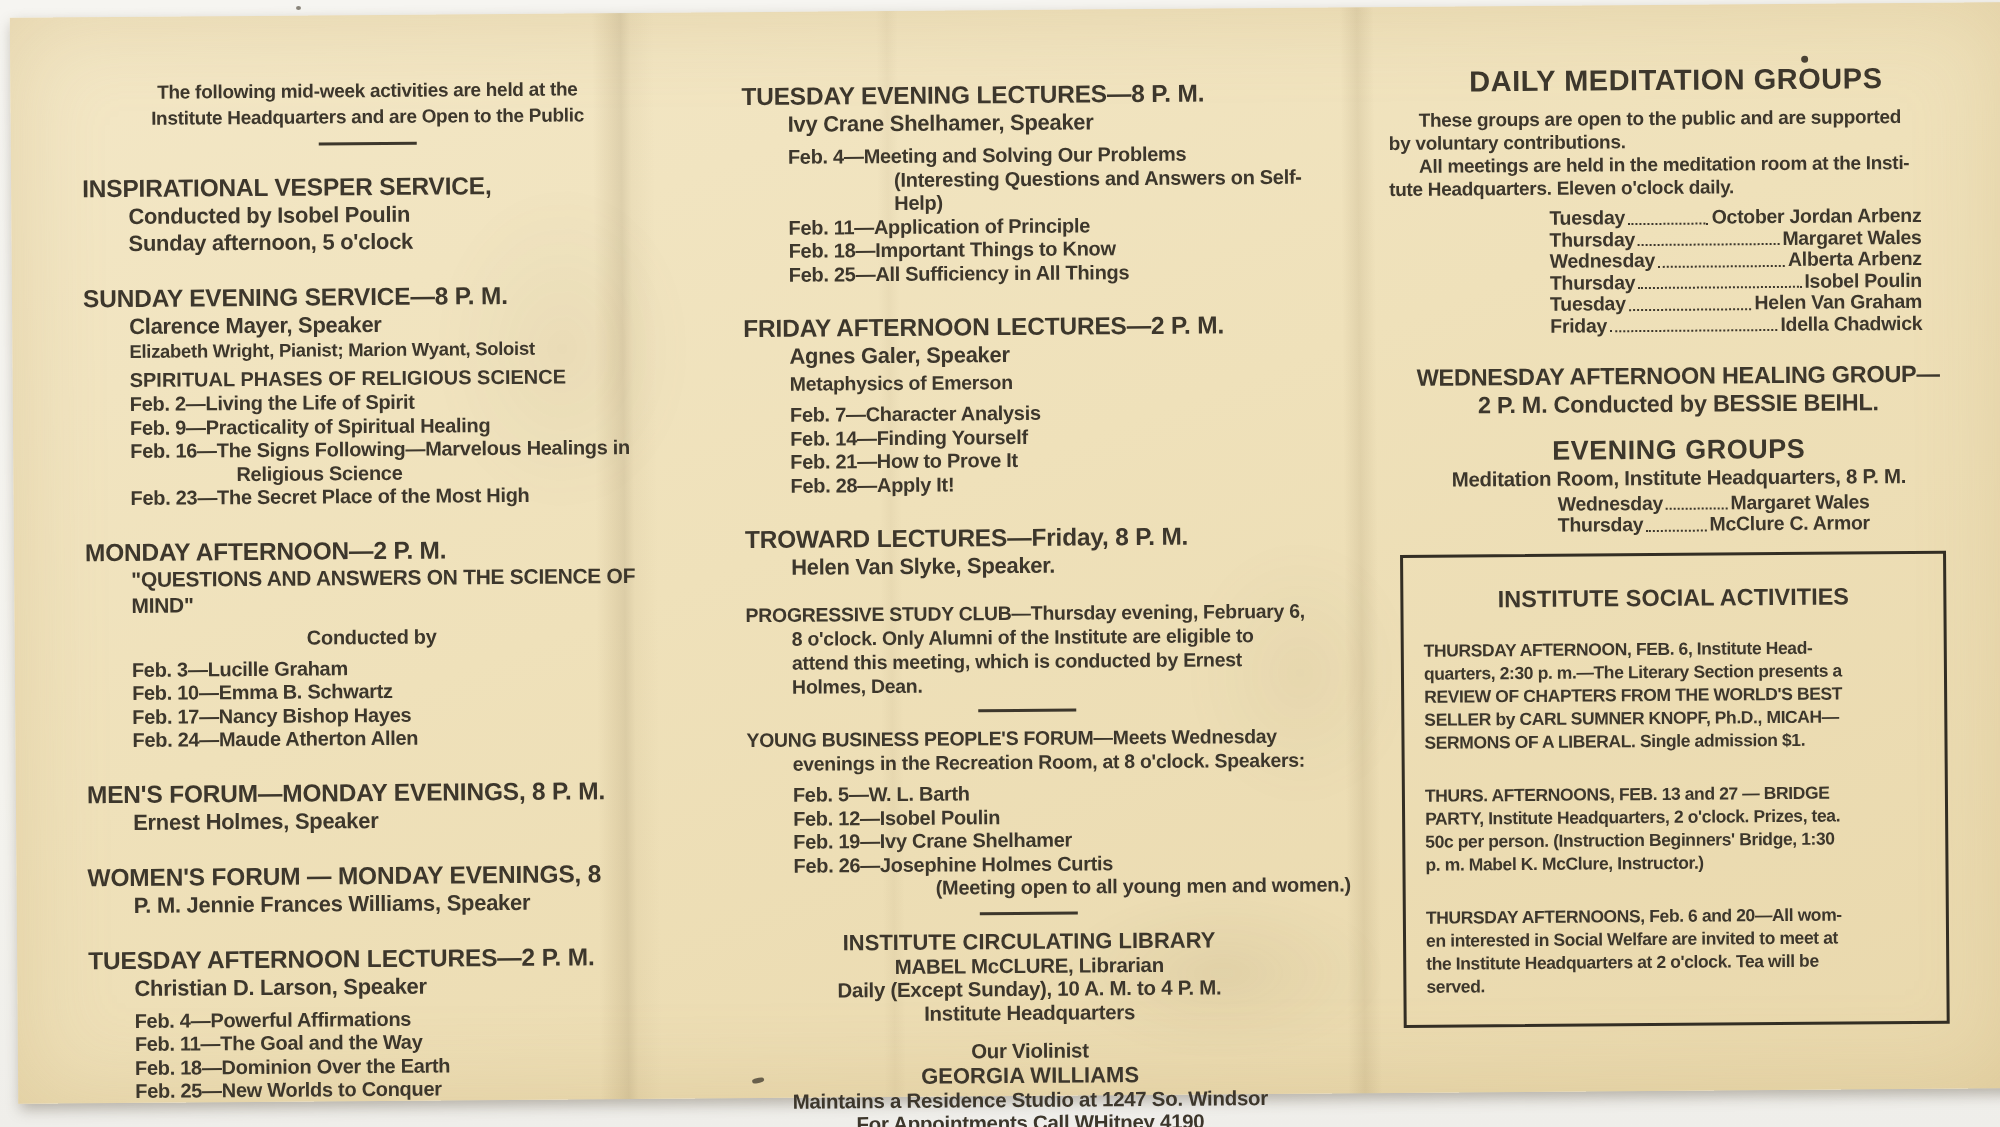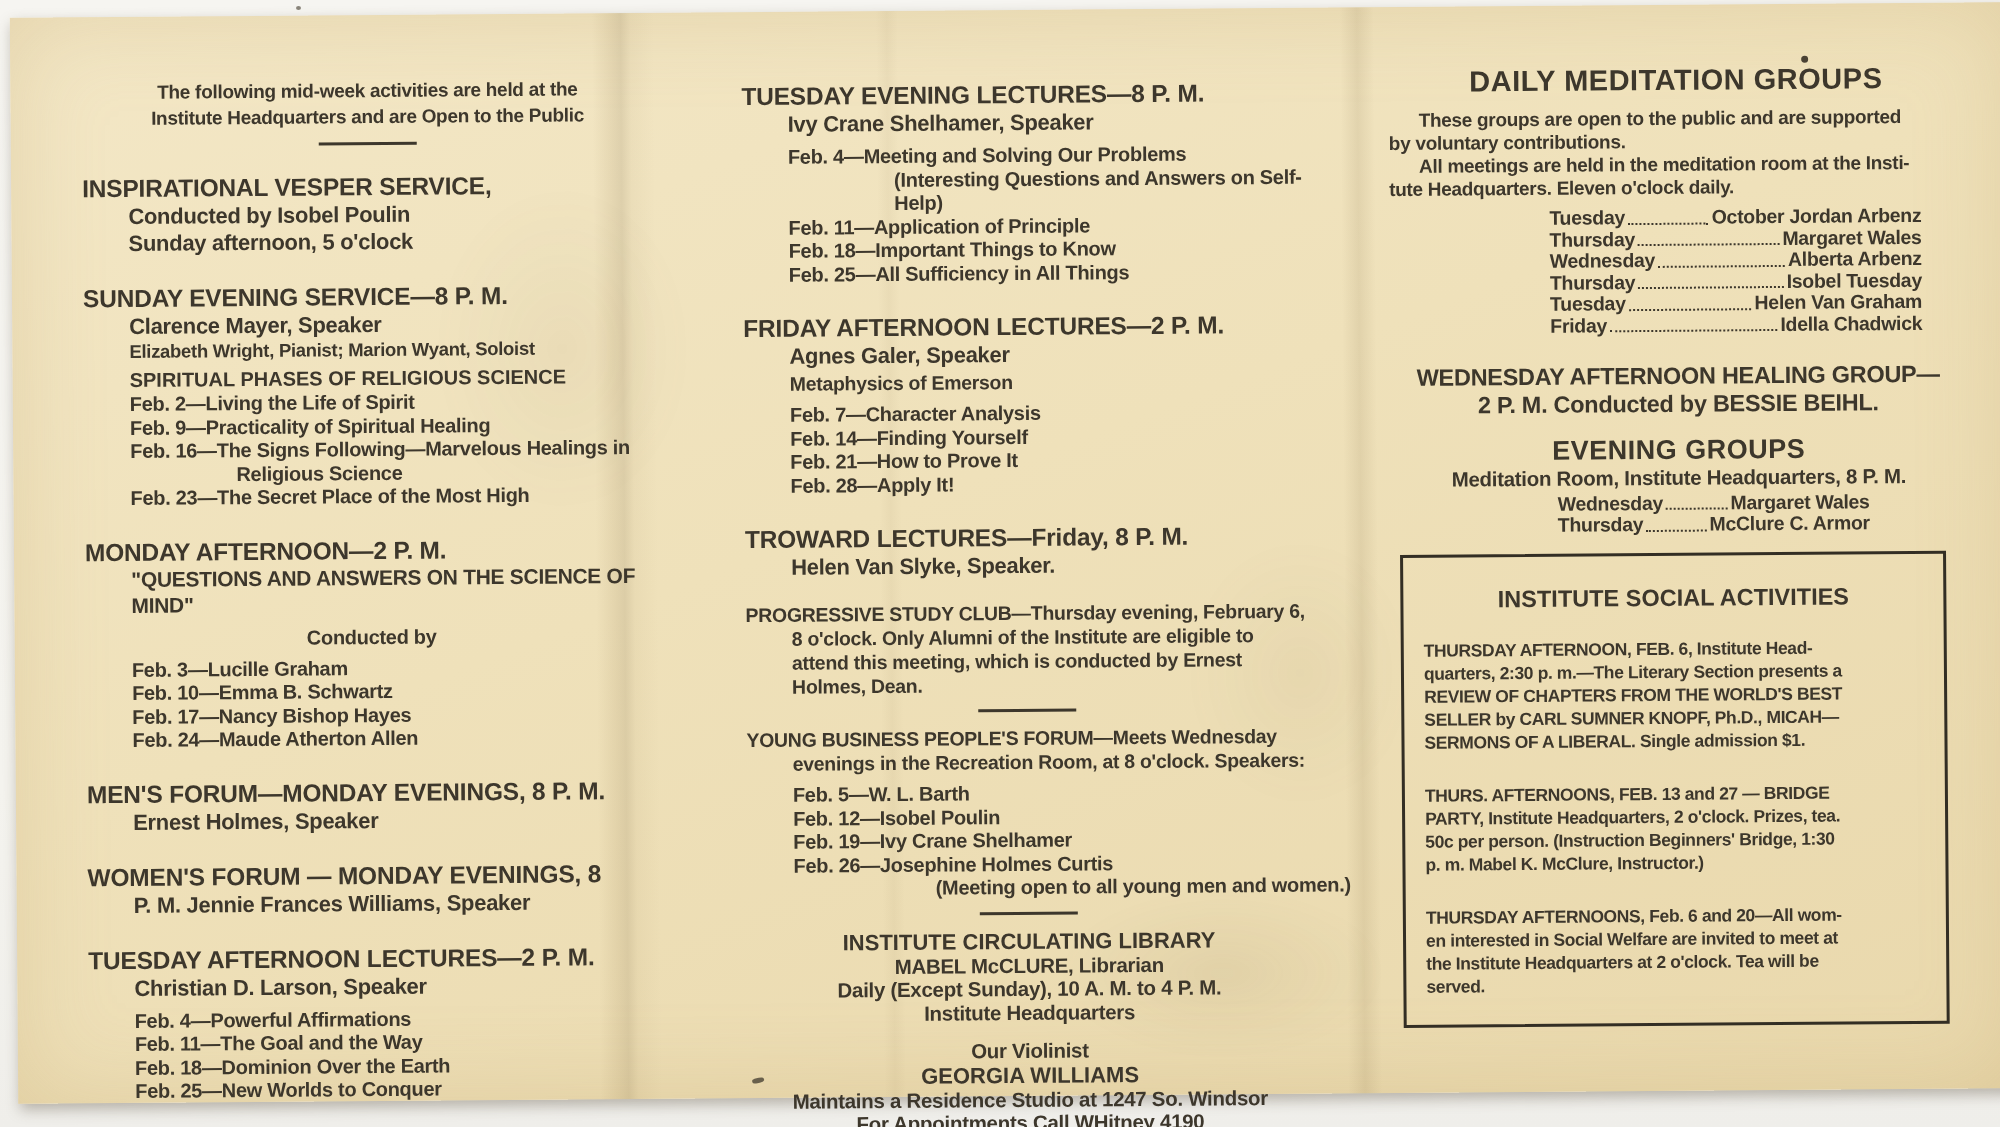--- a/index.html
+++ b/index.html
@@ -192,21 +192,21 @@
           <span>Margaret Wales</span>
         </div>
         <div class="leader-row">
           <span>Wednesday</span>
           <span class="dots"></span>
           <span>Alberta Arbenz</span>
         </div>
         <div class="leader-row">
           <span>Thursday</span>
           <span class="dots"></span>
-          <span>Isobel Tuesday</span>
+          <span>Isobel Poulin</span>
         </div>
         <div class="leader-row">
           <span>Tuesday</span>
           <span class="dots"></span>
           <span>Helen Van Graham</span>
         </div>
         <div class="leader-row">
           <span>Friday</span>
           <span class="dots"></span>
           <span>Idella Chadwick</span>

